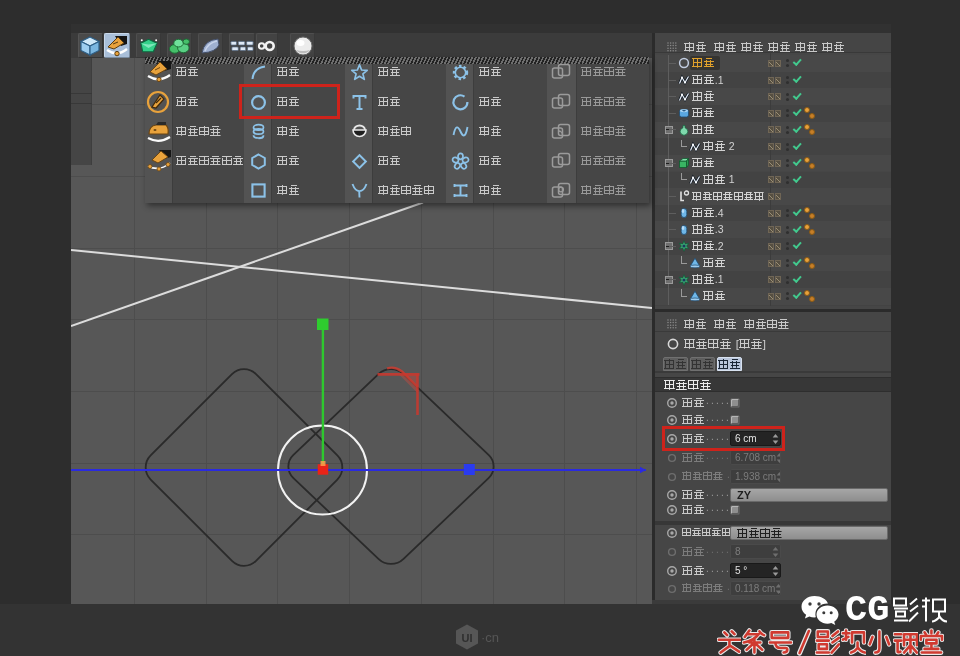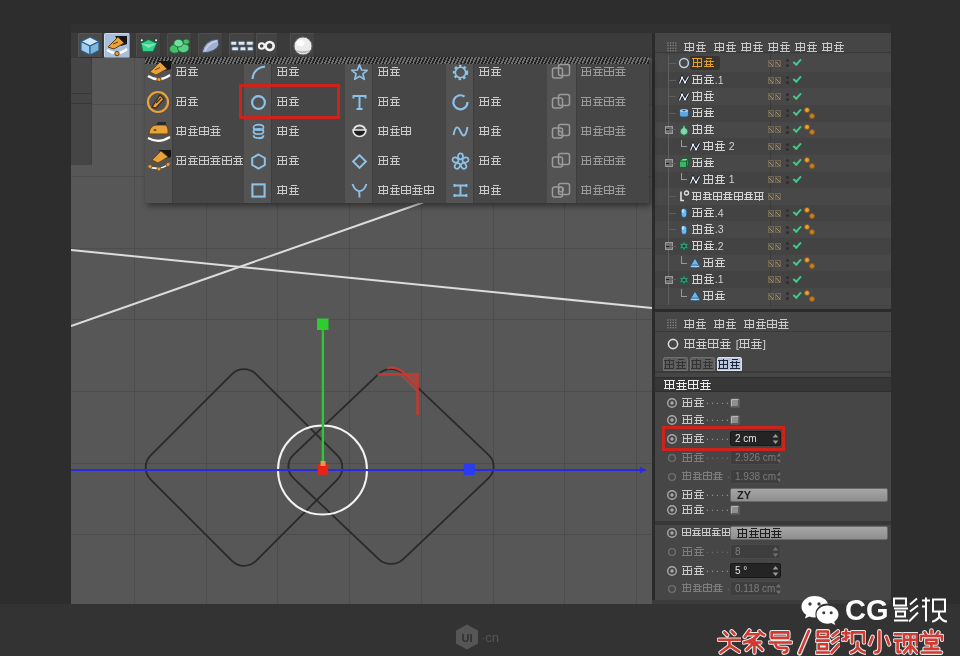--- a/index.html
+++ b/index.html
@@ -646,37 +646,37 @@
 <div class="ab" style="left:730px;top:415px;width:10px;height:10px;background:#8f8f8f;border:1px solid #5a5a5a;border-radius:2px;box-shadow:inset 1px 1px 0 rgba(255,255,255,.35), inset -1px -1px 0 rgba(0,0,0,.35)"></div>
 <div class="ab" style="left:666px;top:433px;width:12px;height:12px">
     <svg width="12" height="12" viewBox="0 0 12 12">
       <circle cx="6" cy="6" r="4.3" fill="none" stroke="#a8a8a8" stroke-width="1.4"></circle>
       <circle cx="6" cy="6" r="1.7" fill="#a8a8a8"></circle>
     </svg>
   </div>
 <div class="ab" style="left:682px;top:432.5px;font-size:11px;color:#c9c9c9;white-space:nowrap"><i class="z"></i><i class="z b"></i></div>
 <div class="ab" style="left:706px;top:431px;color:#9a9a9a;font-size:10px;letter-spacing:2.2px">......</div>
 <div class="ab" style="left:730px;top:431px;width:51px;height:15px;background:#242424;border:1px solid #191919;border-radius:2px;color:#e2e2e2;font-size:10px;white-space:nowrap;overflow:hidden;display:flex;align-items:center;padding-left:4px;justify-content:space-between">
-    <span>2 cm</span>
+    <span>6 cm</span>
     <span style="margin-right:1px;flex:none">
       <svg width="7" height="12" viewBox="0 0 7 12">
         <polygon points="3.5,1 6.3,4.4 0.7,4.4" fill="#9a9a9a"></polygon>
         <polygon points="3.5,11 6.3,7.6 0.7,7.6" fill="#9a9a9a"></polygon>
       </svg>
     </span>
   </div>
 <div class="ab" style="left:666px;top:452px;width:12px;height:12px">
     <svg width="12" height="12" viewBox="0 0 12 12">
       <circle cx="6" cy="6" r="3.4" fill="none" stroke="#6e6e6e" stroke-width="1.4"></circle>
     </svg>
   </div>
 <div class="ab" style="left:682px;top:451.5px;font-size:11px;color:#7c7c7c;white-space:nowrap"><i class="z"></i><i class="z b"></i></div>
 <div class="ab" style="left:706px;top:450px;color:#6f6f6f;font-size:10px;letter-spacing:2.2px">......</div>
 <div class="ab" style="left:730px;top:450px;width:51px;height:15px;background:#3e3e3e;border:1px solid #4a4a4a;border-radius:2px;color:#7c7c7c;font-size:10px;white-space:nowrap;overflow:hidden;display:flex;align-items:center;padding-left:4px;justify-content:space-between">
-    <span>2.926 cm</span>
+    <span>6.708 cm</span>
     <span style="margin-right:1px;flex:none">
       <svg width="7" height="12" viewBox="0 0 7 12">
         <polygon points="3.5,1 6.3,4.4 0.7,4.4" fill="#6e6e6e"></polygon>
         <polygon points="3.5,11 6.3,7.6 0.7,7.6" fill="#6e6e6e"></polygon>
       </svg>
     </span>
   </div>
 <div class="ab" style="left:666px;top:471px;width:12px;height:12px">
     <svg width="12" height="12" viewBox="0 0 12 12">
       <circle cx="6" cy="6" r="3.4" fill="none" stroke="#6e6e6e" stroke-width="1.4"></circle>
@@ -786,21 +786,21 @@
 <svg width="42" height="38" viewBox="0 0 42 38">
 <path d="M14.5,2 C7.3,2 1.5,6.8 1.5,12.7 C1.5,16 3.3,18.9 6.1,20.8 L4.9,24.6 L9.3,22.4 C10.9,22.9 12.7,23.4 14.5,23.4 C15,23.4 15.4,23.4 15.9,23.3 C15.6,22.4 15.4,21.4 15.4,20.4 C15.4,14.4 20.6,9.6 27.1,9.6 C27.4,9.6 27.7,9.6 28,9.7 C26.6,5.2 21.1,2 14.5,2 Z" fill="#ffffff"></path>
 <circle cx="10" cy="10" r="1.7" fill="#3a3a3a"></circle>
       <circle cx="19" cy="10" r="1.7" fill="#3a3a3a"></circle>
 <path d="M27.5,11.5 C21.4,11.5 16.5,15.6 16.5,20.6 C16.5,25.6 21.4,29.7 27.5,29.7 C28.8,29.7 30.1,29.5 31.3,29.1 L35.3,31.1 L34.2,27.7 C36.8,26 38.5,23.5 38.5,20.6 C38.5,15.6 33.6,11.5 27.5,11.5 Z" fill="#ffffff"></path>
 <circle cx="23.8" cy="18.7" r="1.5" fill="#3a3a3a"></circle>
       <circle cx="31.2" cy="18.7" r="1.5" fill="#3a3a3a"></circle>
 </svg>
   </div>
 <div class="ab" style="left:845px;top:595px;width:110px;height:30px;z-index:30;display:flex;align-items:center">
-<span style="font-size:29px;font-weight:bold;color:#fff;letter-spacing:0px;font-family:Liberation Sans, sans-serif">CG</span>
+<span style="font-size:37px;font-weight:bold;color:#fff;letter-spacing:0px;font-family:Liberation Mono, monospace">CG</span>
 <span style="margin-left:3px;display:inline-flex">
       <svg width="27" height="28" viewBox="0 0 27 27">
 <g stroke="#ffffff" stroke-width="2" fill="none">
 <rect x="2" y="2" width="12" height="7"></rect>
 <line x1="2" y1="12" x2="16" y2="12"></line>
 <rect x="4" y="15" width="9" height="5"></rect>
 <line x1="2" y1="24" x2="16" y2="24"></line>
 <path d="M25,2 L18,8 M26,9 L18,15 M26,16 L17,25"></path>
 </g>
       </svg>

